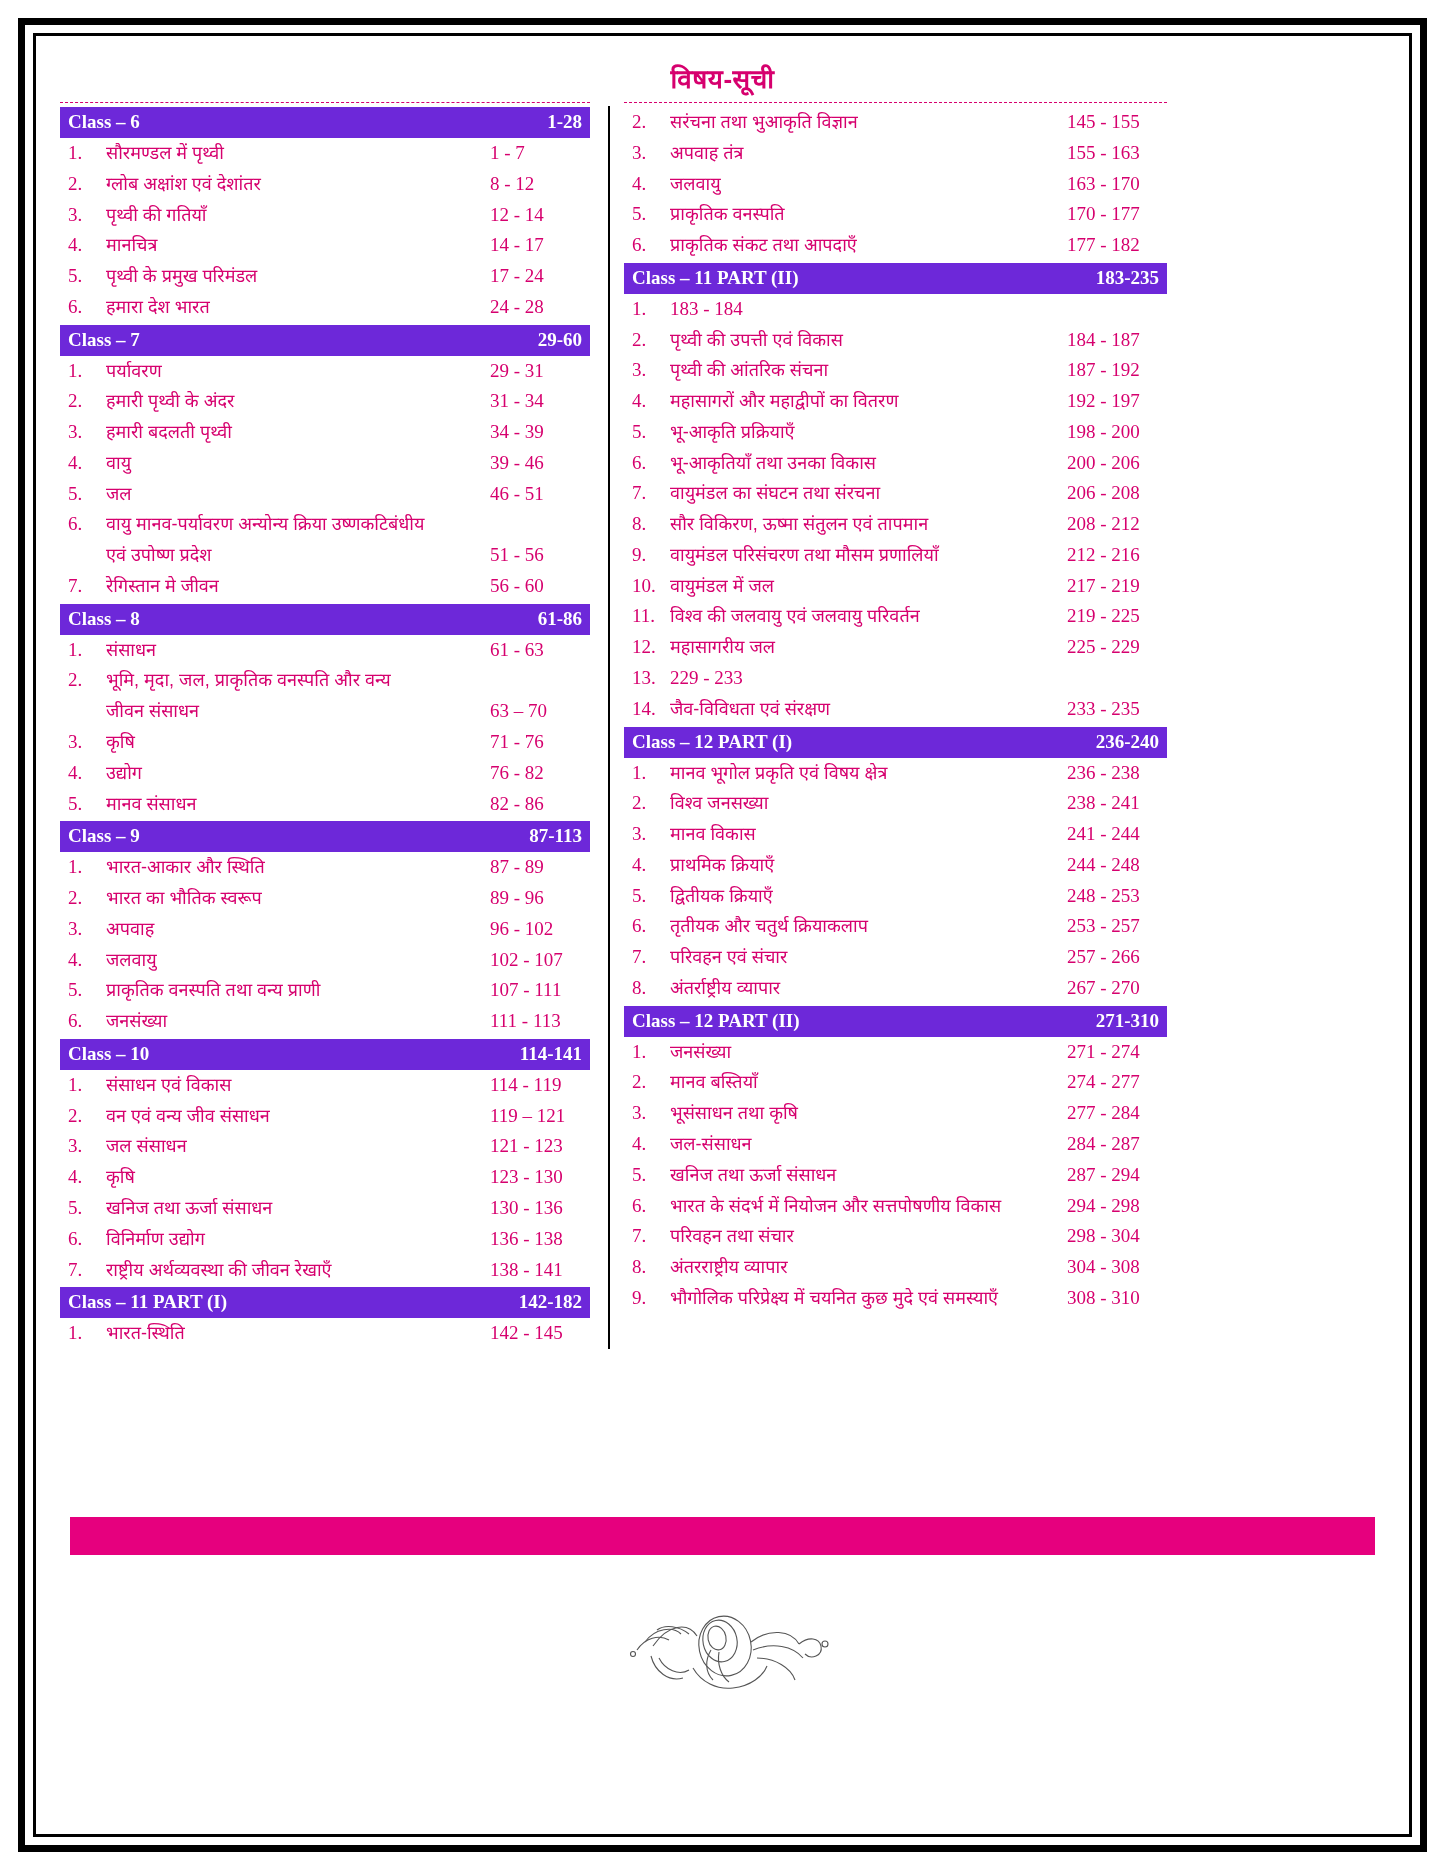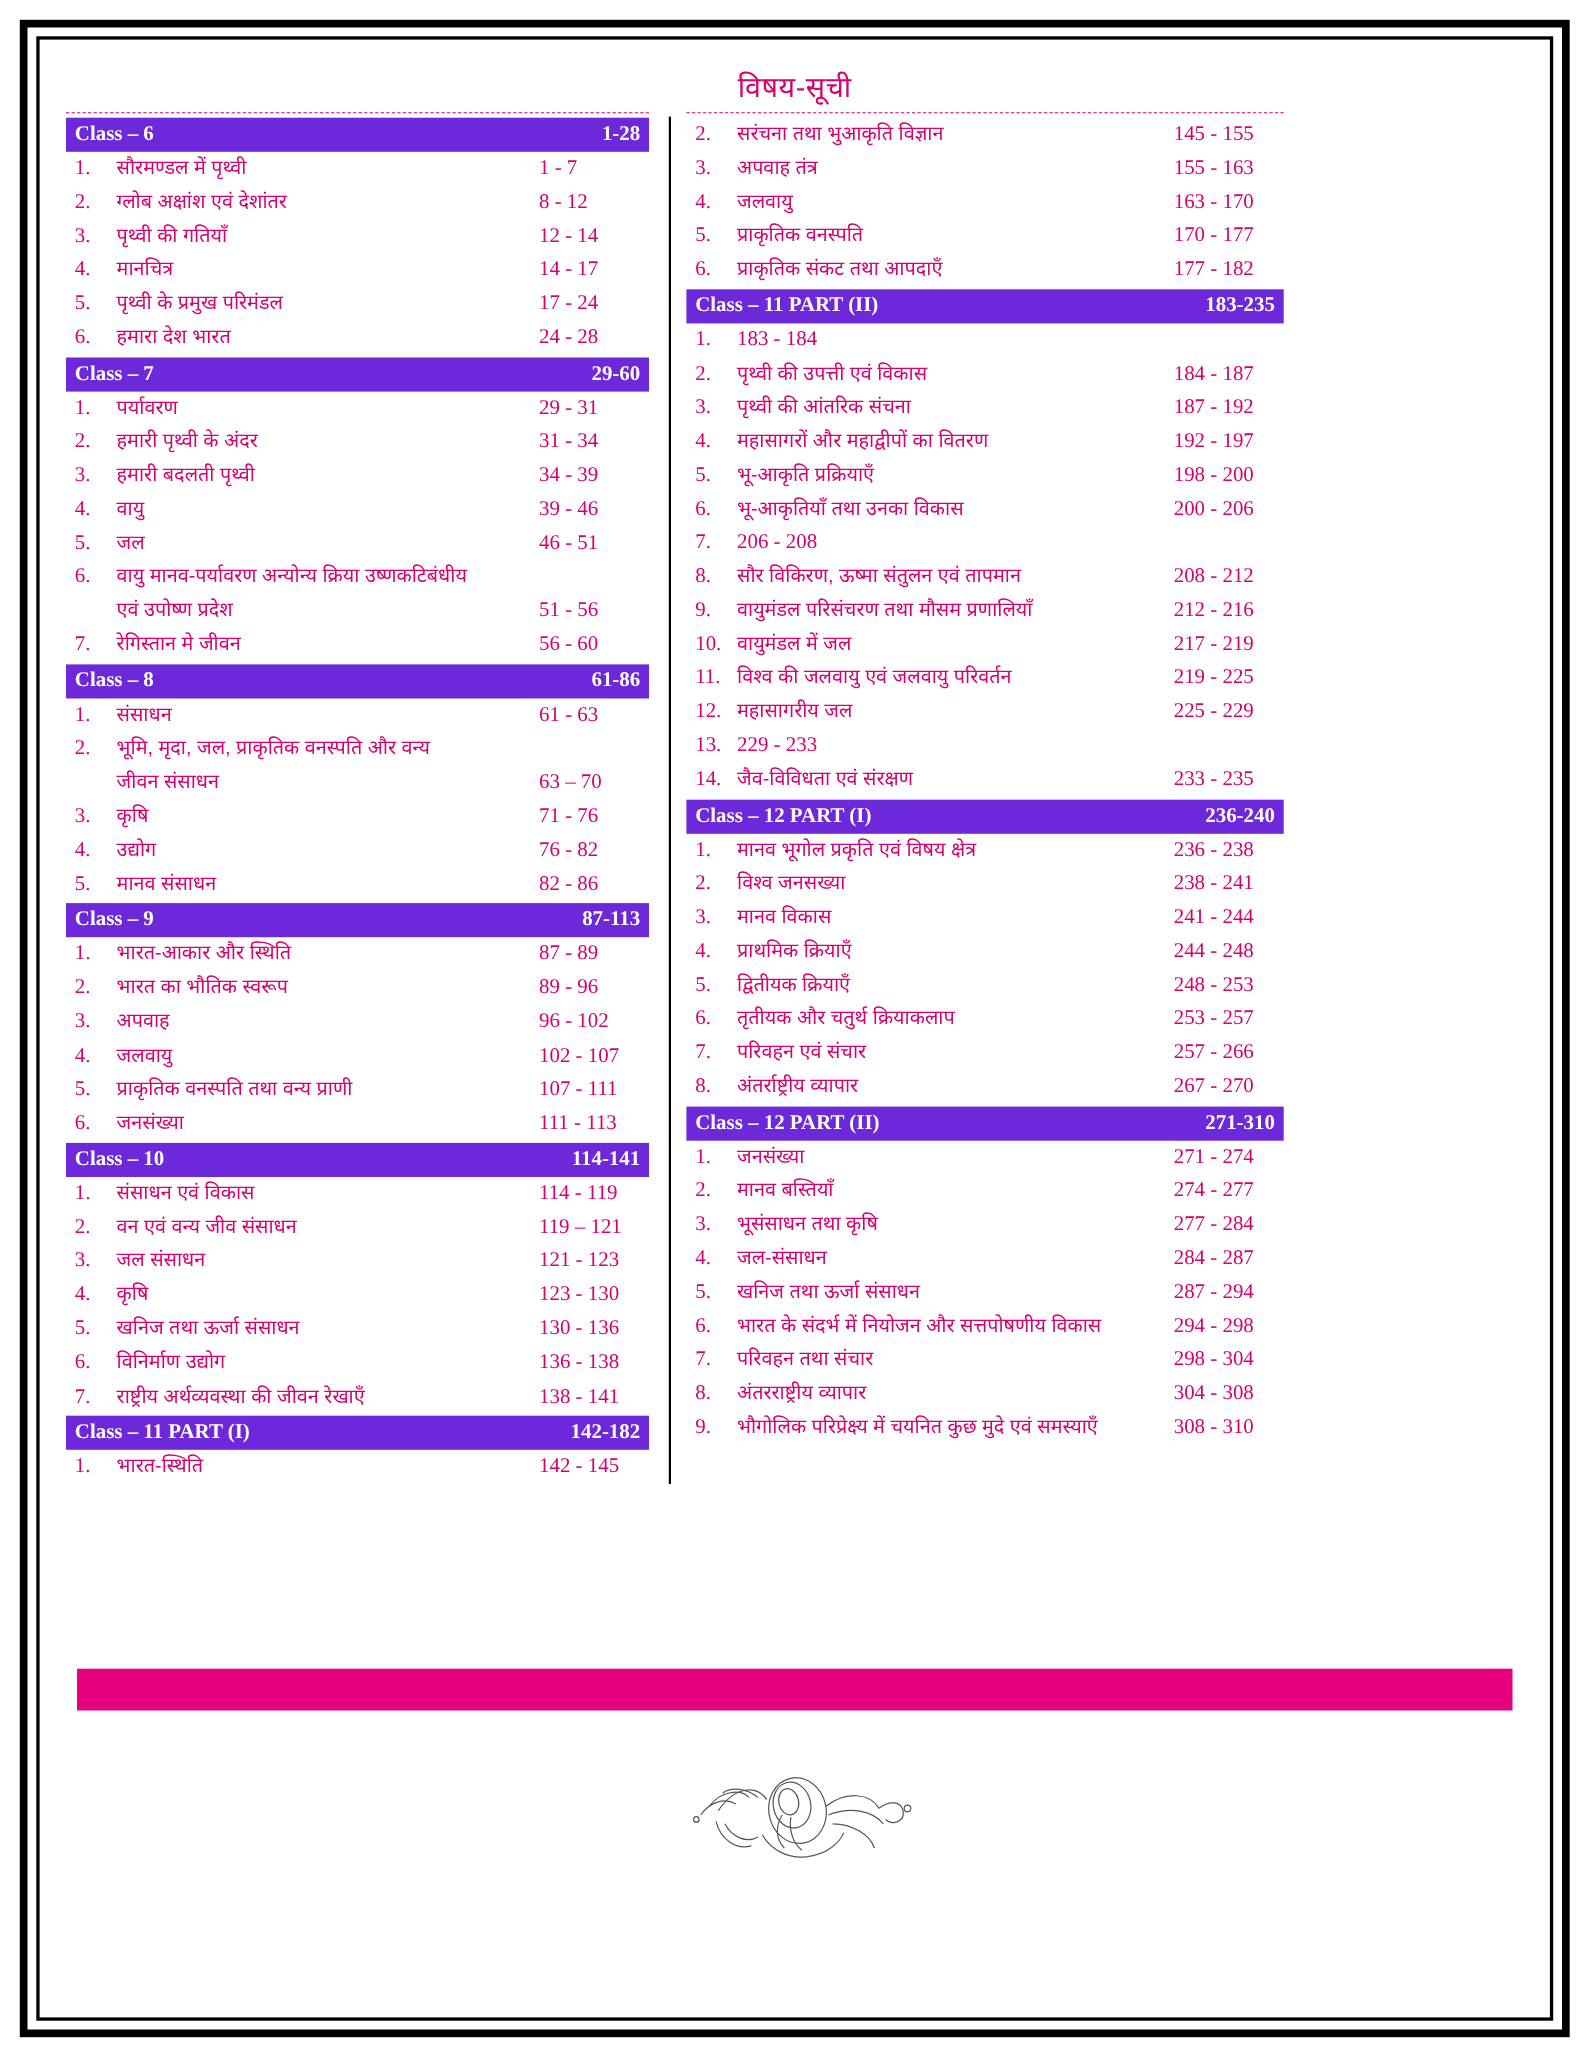--- a/index.html
+++ b/index.html
@@ -34,21 +34,21 @@
     left: 44px; top: 44px;
     width: 1357px; height: 1782px;
     background: #ffffff;
     overflow: hidden;
   }
 
   .doc-title {
     text-align: center;
     color: #d6006e;
     font-size: 26px;
-    font-weight: 400;
+    font-weight: 700;
     letter-spacing: 0.5px;
     padding-top: 16px;
     padding-bottom: 4px;
     font-family: "Liberation Sans", "DejaVu Sans", sans-serif;
   }
 
   .columns {
     display: flex;
     align-items: flex-start;
     padding: 2px 16px 0 16px;
@@ -405,20 +405,21 @@
               <span class="ttl">भू-आकृति प्रक्रियाएँ</span>
               <span class="pg">198 - 200</span>
             </div>
             <div class="chap">
               <span class="num">6.</span>
               <span class="ttl">भू-आकृतियाँ तथा उनका विकास</span>
               <span class="pg">200 - 206</span>
             </div>
             <div class="chap">
               <span class="num">7.</span>
+              <span class="ttl">वायुमंडल का संघटन तथा संरचना</span>
               <span class="pg">206 - 208</span>
             </div>
             <div class="chap">
               <span class="num">8.</span>
               <span class="ttl">सौर विकिरण, ऊष्मा संतुलन एवं तापमान</span>
               <span class="pg">208 - 212</span>
             </div>
             <div class="chap">
               <span class="num">9.</span>
               <span class="ttl">वायुमंडल परिसंचरण तथा मौसम प्रणालियाँ</span>

